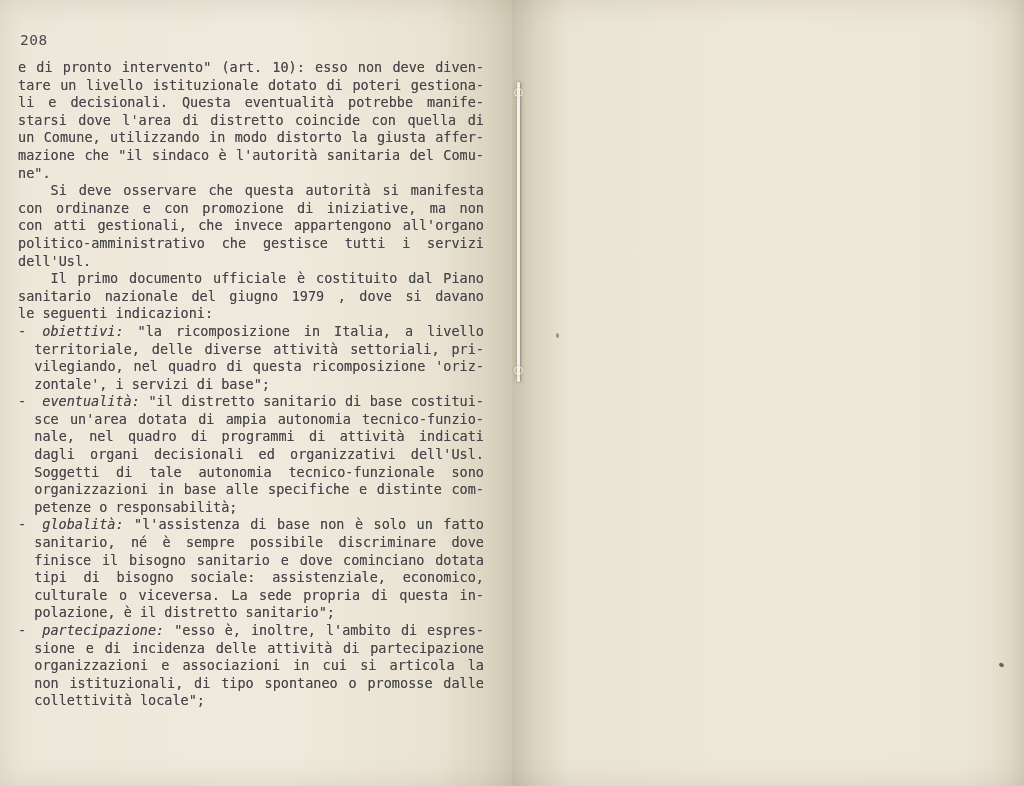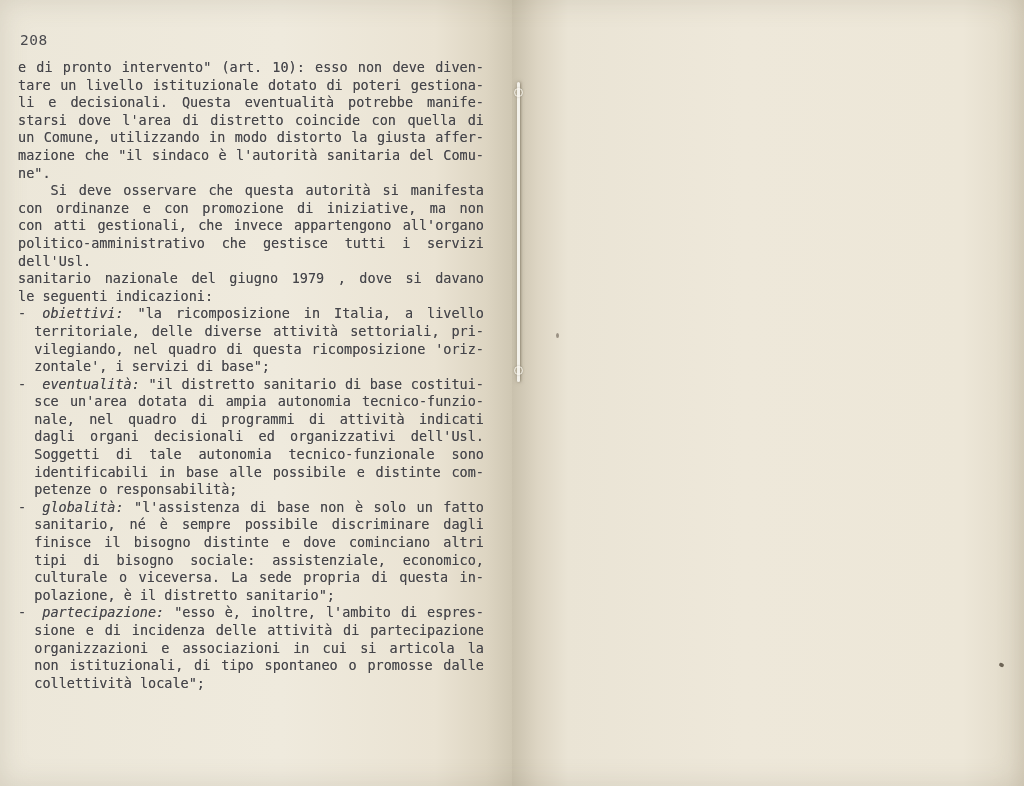--- a/index.html
+++ b/index.html
@@ -86,20 +86,24 @@
           </div>
           <div class="line">
             <span class="t"><span>politico-amministrativo che gestisce tutti i servizi</span></span>
           </div>
           <div class="line">
             <span class="t last"><span>dell'Usl.</span></span>
           </div>
         </div>
         <div class="block">
           <div class="line">
+            <span class="ind" style="width: 4ch;"></span>
+            <span class="t"><span>Il primo documento ufficiale è costituito dal Piano</span></span>
+          </div>
+          <div class="line">
             <span class="t"><span>sanitario nazionale del giugno 1979 , dove si davano</span></span>
           </div>
           <div class="line">
             <span class="t last"><span>le seguenti indicazioni:</span></span>
           </div>
         </div>
         <div class="block">
           <div class="line">
             <span class="mk">- </span>
             <span class="t"><span></span><em>obiettivi:</em><span> "la ricomposizione in Italia, a livello</span></span>
@@ -133,39 +137,39 @@
           <div class="line">
             <span class="ind" style="width: 2ch;"></span>
             <span class="t"><span>dagli organi decisionali ed organizzativi dell'Usl.</span></span>
           </div>
           <div class="line">
             <span class="ind" style="width: 2ch;"></span>
             <span class="t"><span>Soggetti di tale autonomia tecnico-funzionale sono</span></span>
           </div>
           <div class="line">
             <span class="ind" style="width: 2ch;"></span>
-            <span class="t"><span>identificabili in base alle possibile e distinte com-</span></span>
+            <span class="t"><span>organizzazioni in base alle specifiche e distinte com-</span></span>
           </div>
           <div class="line">
             <span class="ind" style="width: 2ch;"></span>
             <span class="t last"><span>petenze o responsabilità;</span></span>
           </div>
         </div>
         <div class="block">
           <div class="line">
             <span class="mk">- </span>
             <span class="t"><span></span><em>globalità:</em><span> "l'assistenza di base non è solo un fatto</span></span>
           </div>
           <div class="line">
             <span class="ind" style="width: 2ch;"></span>
-            <span class="t"><span>sanitario, né è sempre possibile discriminare dagli</span></span>
-          </div>
-          <div class="line">
-            <span class="ind" style="width: 2ch;"></span>
-            <span class="t"><span>finisce il bisogno distinte e dove cominciano altri</span></span>
+            <span class="t"><span>sanitario, né è sempre possibile discriminare dove</span></span>
+          </div>
+          <div class="line">
+            <span class="ind" style="width: 2ch;"></span>
+            <span class="t"><span>finisce il bisogno sanitario e dove cominciano dotata</span></span>
           </div>
           <div class="line">
             <span class="ind" style="width: 2ch;"></span>
             <span class="t"><span>tipi di bisogno sociale: assistenziale, economico,</span></span>
           </div>
           <div class="line">
             <span class="ind" style="width: 2ch;"></span>
             <span class="t"><span>culturale o viceversa. La sede propria di questa in-</span></span>
           </div>
           <div class="line">

